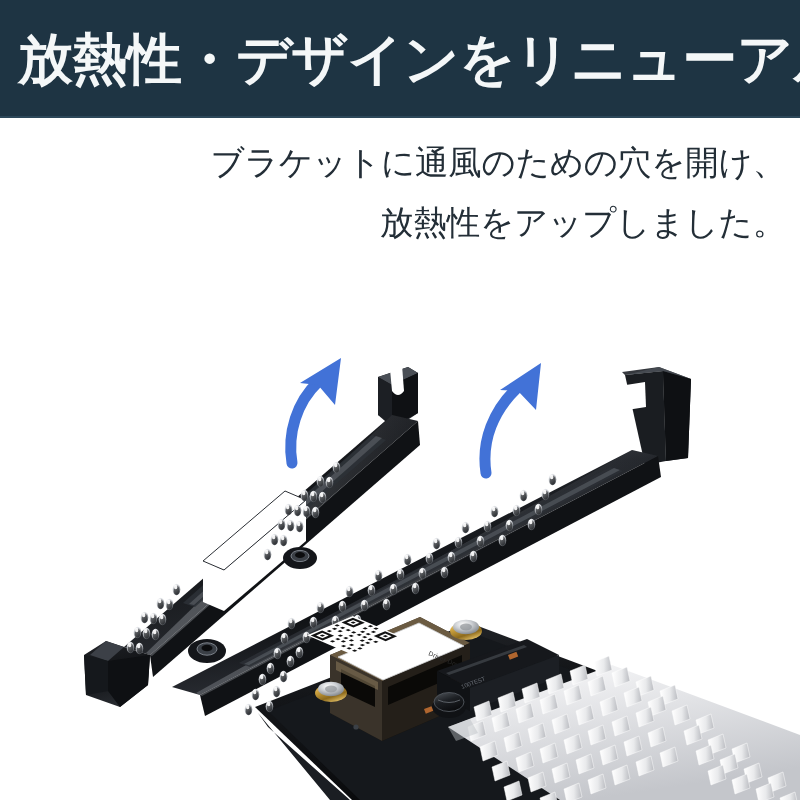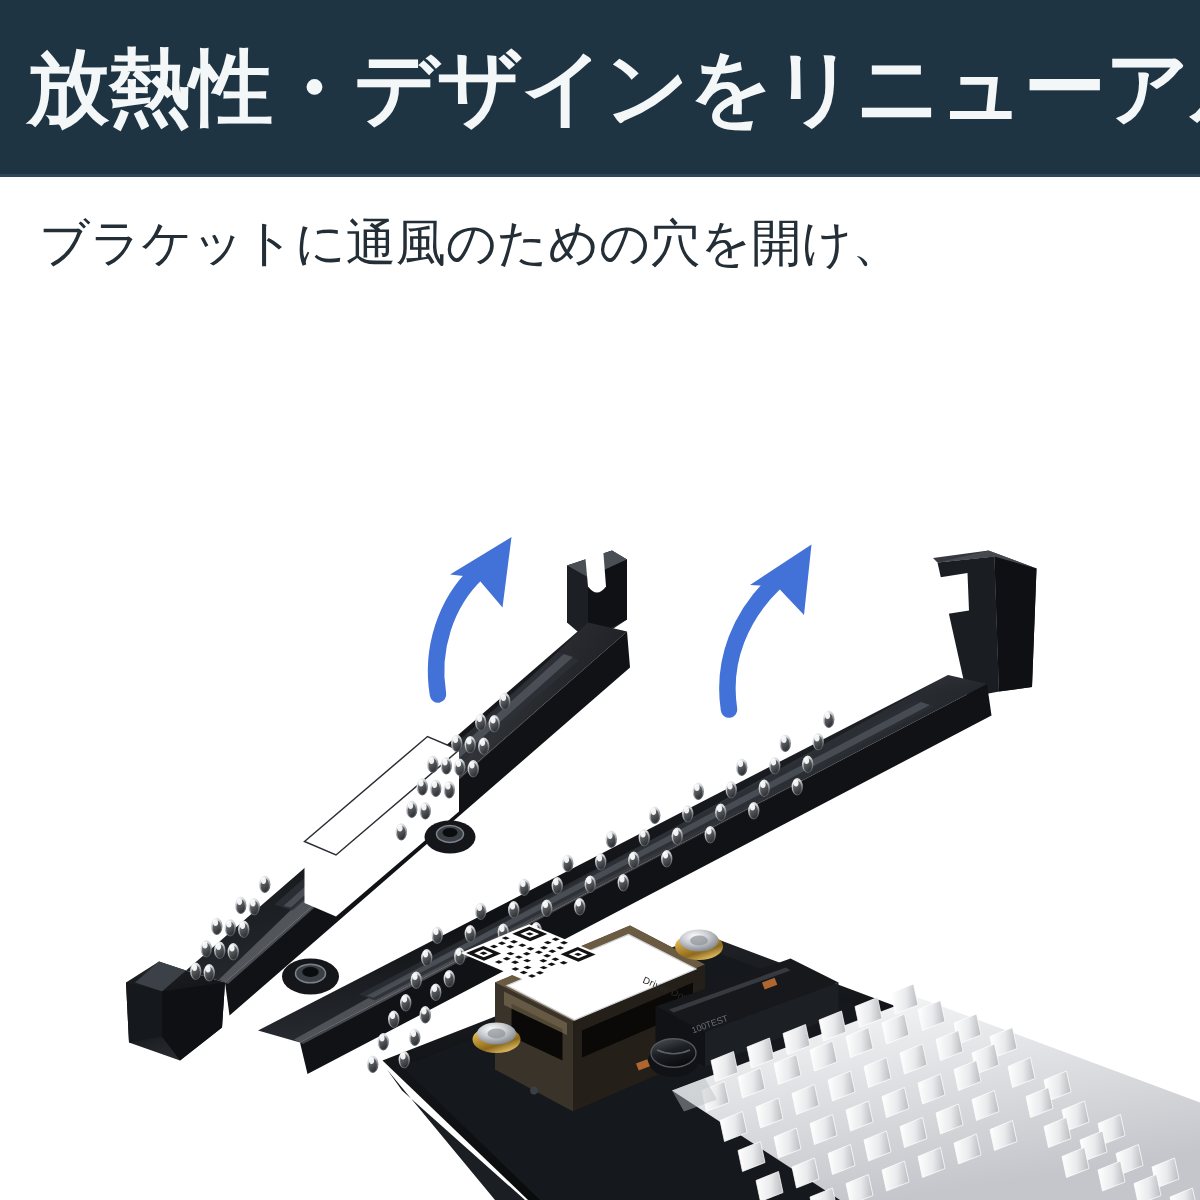--- a/index.html
+++ b/index.html
@@ -54,20 +54,21 @@
   
   .body-copy {
     position: absolute;
     left: 26px;
     top: 133px;
     width: 760px;
     color: #232e37;
     font-size: 33.5px;
     line-height: 60px;
     letter-spacing: -0.2px;
+    text-align: right;
   }
   .body-copy .line {
     display: block;
     white-space: nowrap;
   }
 
   
   .photo-stage {
     position: absolute;
     left: 0;
@@ -85,20 +86,21 @@
 <body>
 
 <div id="page">
 
   <div class="header-band">
     <div class="header-title">放熱性・デザインをリニューアル</div>
   </div>
 
   <div class="body-copy">
     <span class="line">ブラケットに通風のための穴を開け、</span>
+    <span class="line">放熱性をアップしました。</span>
   </div>
 
   <div class="photo-stage">
     <svg width="800" height="445" viewBox="0 0 800 445" xmlns="http://www.w3.org/2000/svg">
       <defs>
 
         <linearGradient id="gBracketA" x1="0" y1="0" x2="0.25" y2="1">
           <stop offset="0%" stop-color="#3a3d42"></stop>
           <stop offset="18%" stop-color="#1b1d21"></stop>
           <stop offset="55%" stop-color="#111316"></stop>

